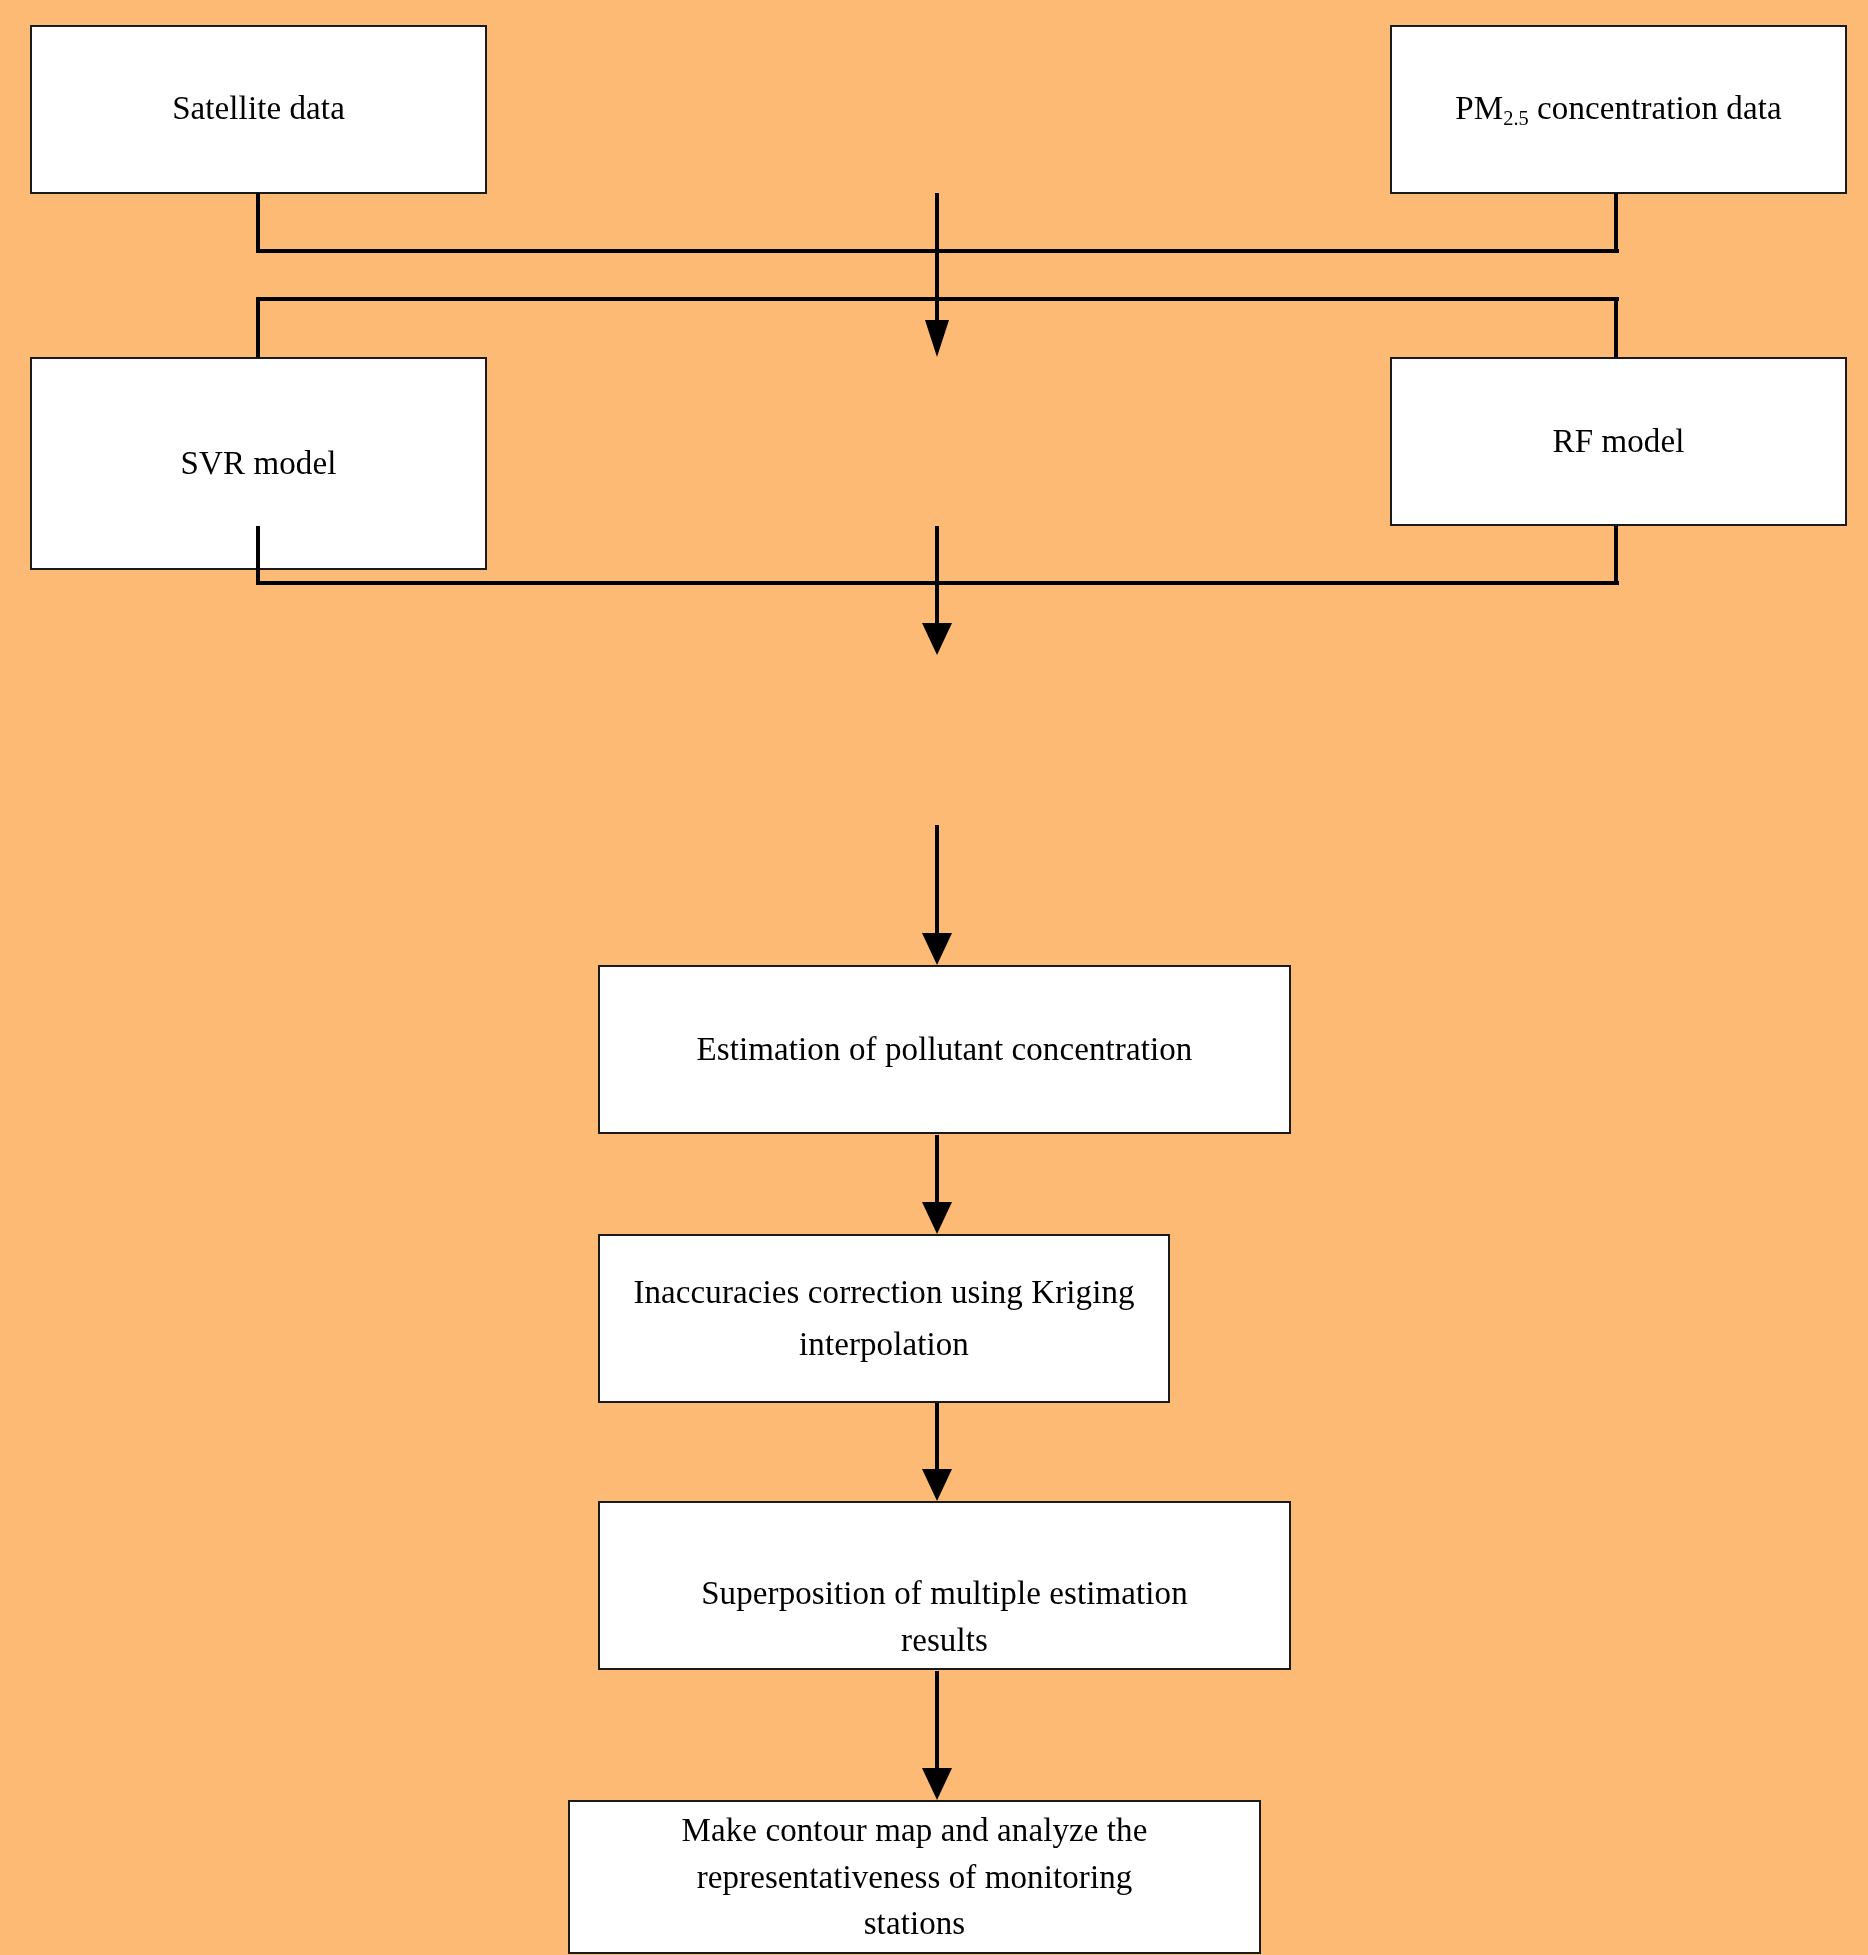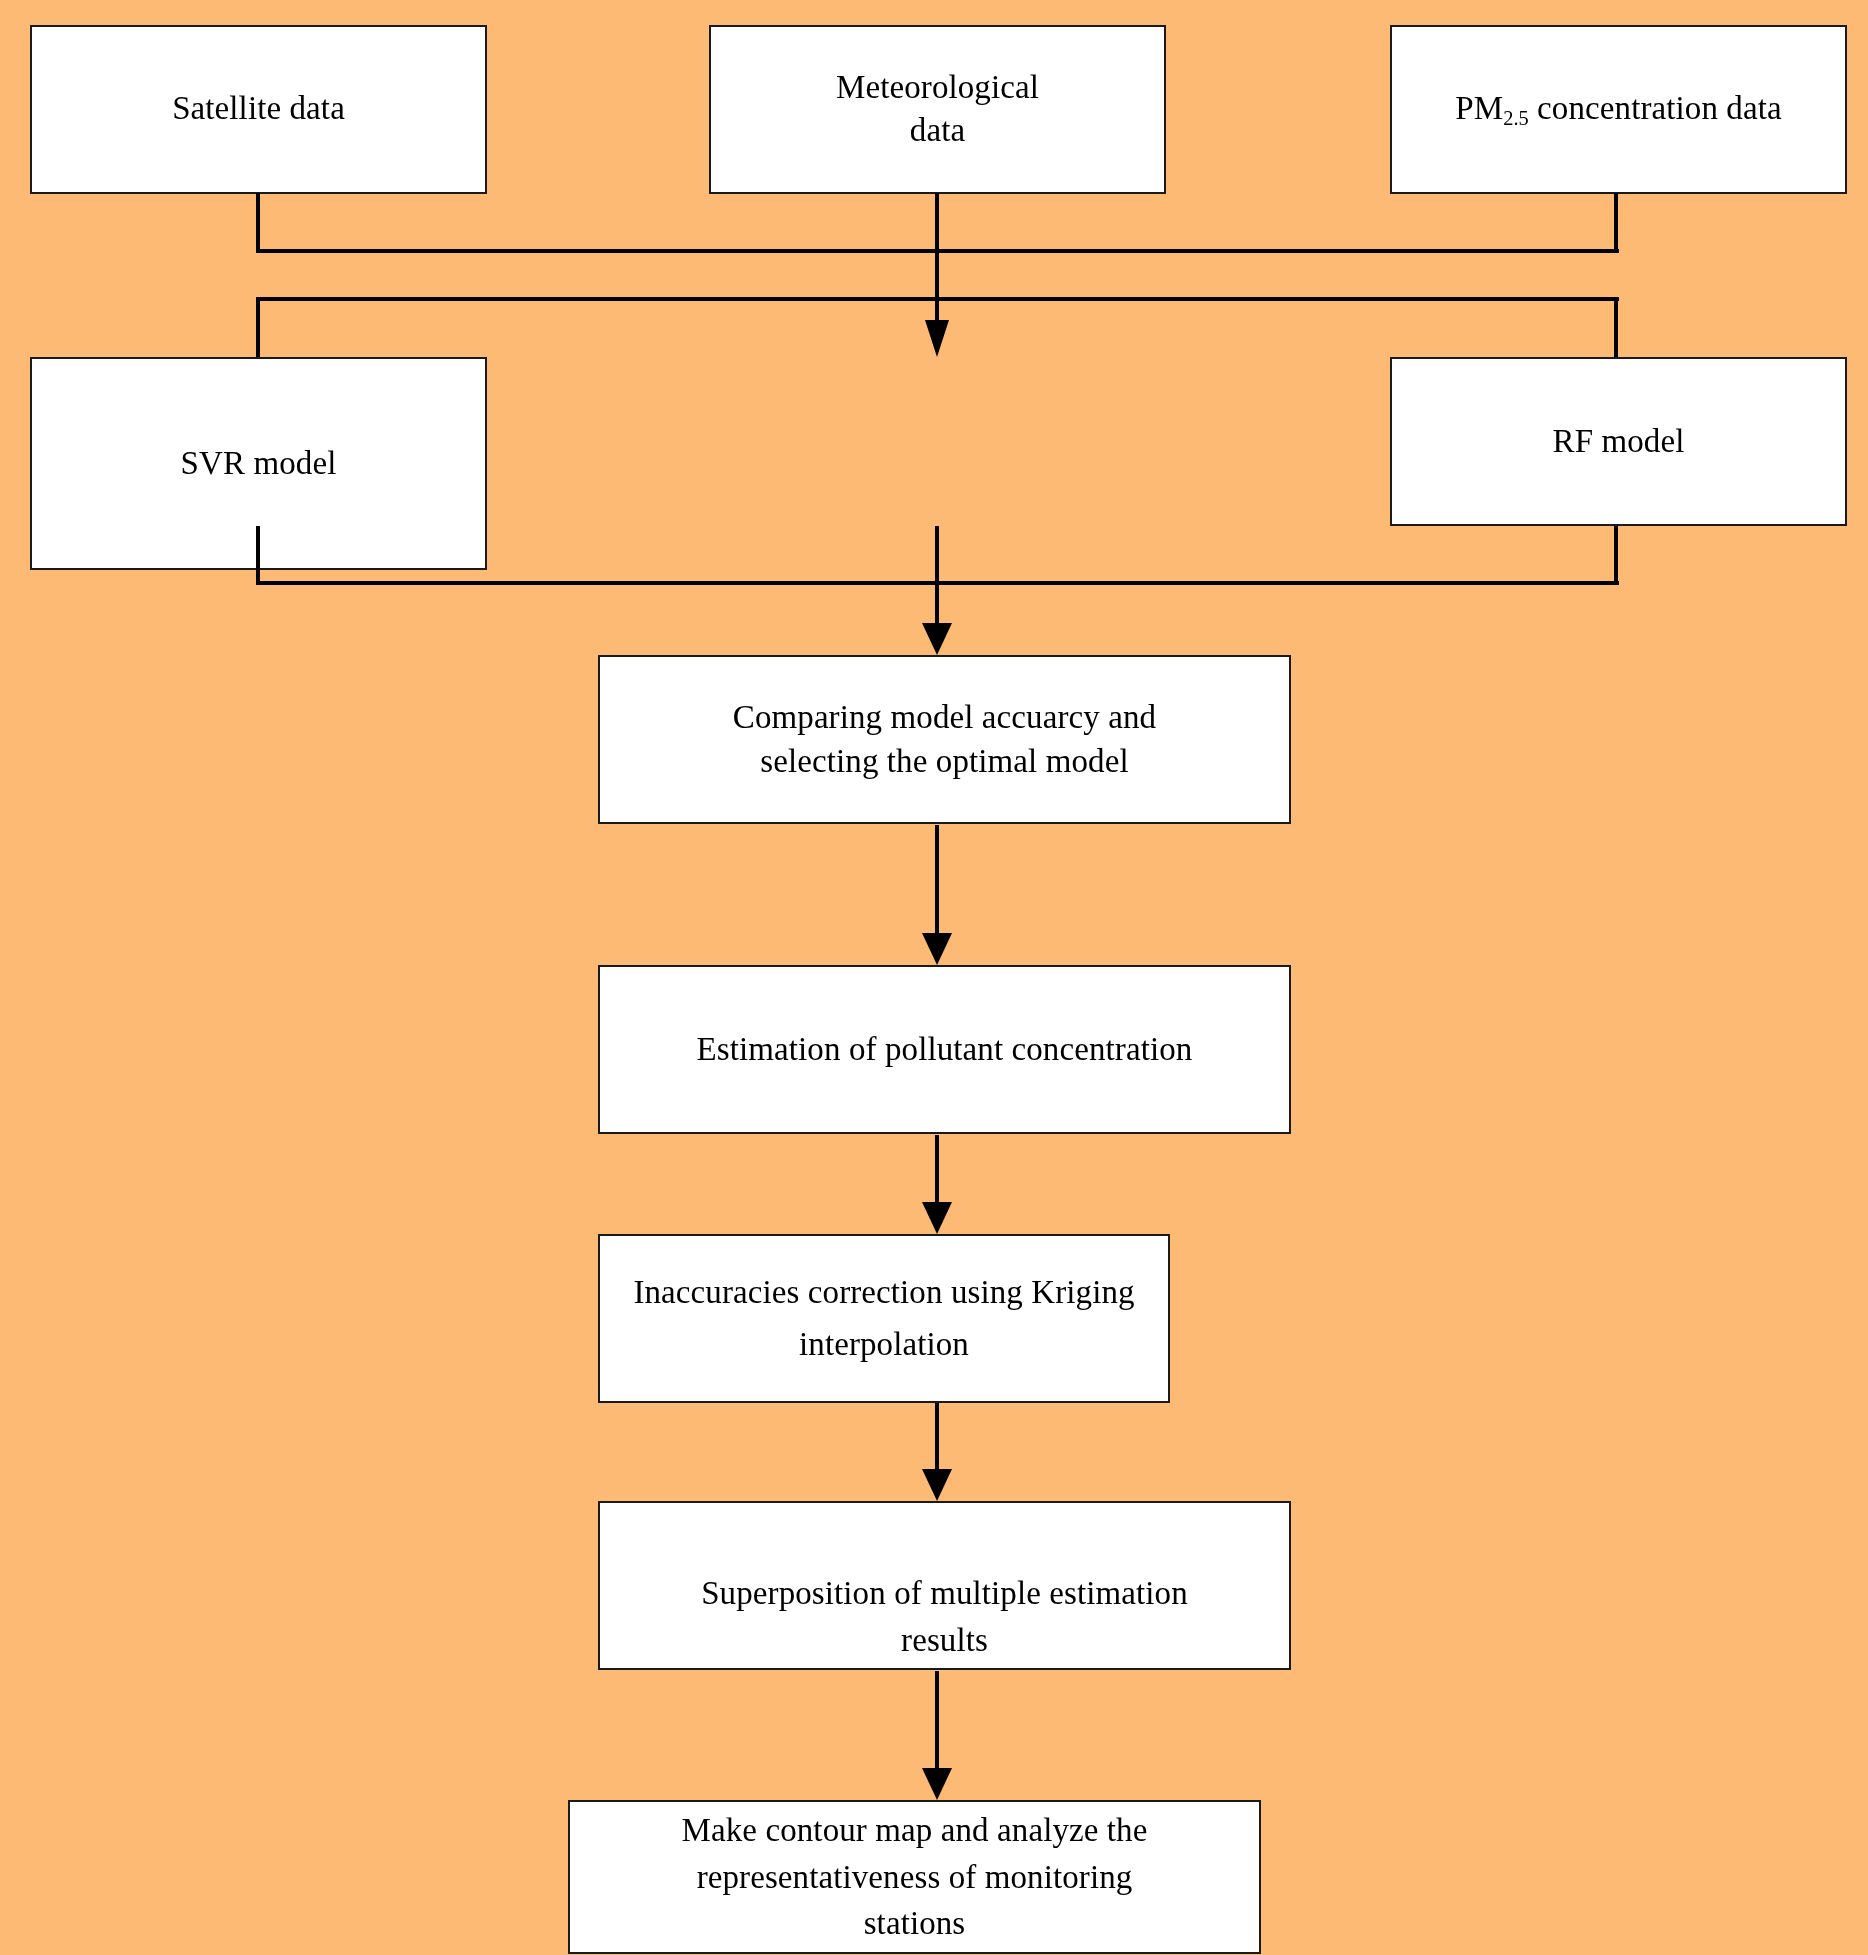--- a/index.html
+++ b/index.html
@@ -71,24 +71,20 @@
 </style>
 </head>
 <body>
 
 <div id="canvas">
 
   <div class="node" style="left:30px; top:24.6px; width:457px; height:169px;">
     <span class="label">Satellite data</span>
   </div>
 
-  <div class="node" style="left:709px; top:24.6px; width:457px; height:169px;">
-    <span class="label">Meteorological
-data</span>
-  </div>
 
   <div class="node" style="left:1390px; top:24.6px; width:457px; height:169px;">
     <span class="label"><span>PM</span><sub>2.5</sub><span> concentration data</span></span>
   </div>
 
   <div class="vline" style="left:256px; top:193px; height:60px;"></div>
   <div class="vline" style="left:1614px; top:193px; height:60px;"></div>
 
   <div class="hline" style="left:256px; top:249px; width:1363px;"></div>
 
@@ -109,24 +105,20 @@
   <div class="node" style="left:1390px; top:357px; width:457px; height:169px;">
     <span class="label">RF model</span>
   </div>
 
   <div class="vline" style="left:256px; top:526px; height:58px;"></div>
   <div class="vline" style="left:1614px; top:526px; height:58px;"></div>
   <div class="hline" style="left:256px; top:581px; width:1363px;"></div>
   <div class="vline" style="left:935px; top:526px; height:98px;"></div>
   <div class="arrowhead" style="left:922px; top:623px;"></div>
 
-  <div class="node" style="left:598px; top:655px; width:693px; height:169px;">
-    <span class="label">Comparing model accuarcy and
-selecting the optimal model</span>
-  </div>
 
   <div class="vline" style="left:935px; top:825px; height:110px;"></div>
   <div class="arrowhead" style="left:922px; top:933px;"></div>
 
   <div class="node" style="left:598px; top:965px; width:693px; height:169px;">
     <span class="label">Estimation of pollutant concentration</span>
   </div>
 
   <div class="vline" style="left:935px; top:1135px; height:68px;"></div>
   <div class="arrowhead" style="left:922px; top:1202px;"></div>

